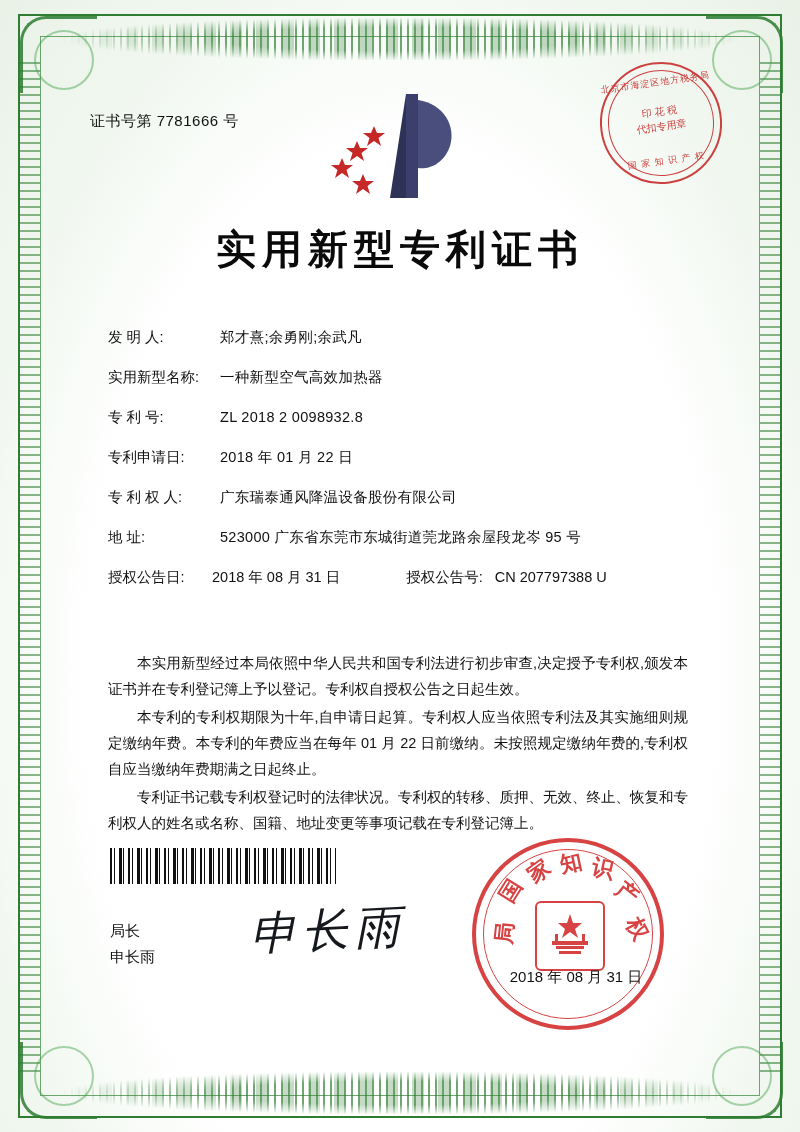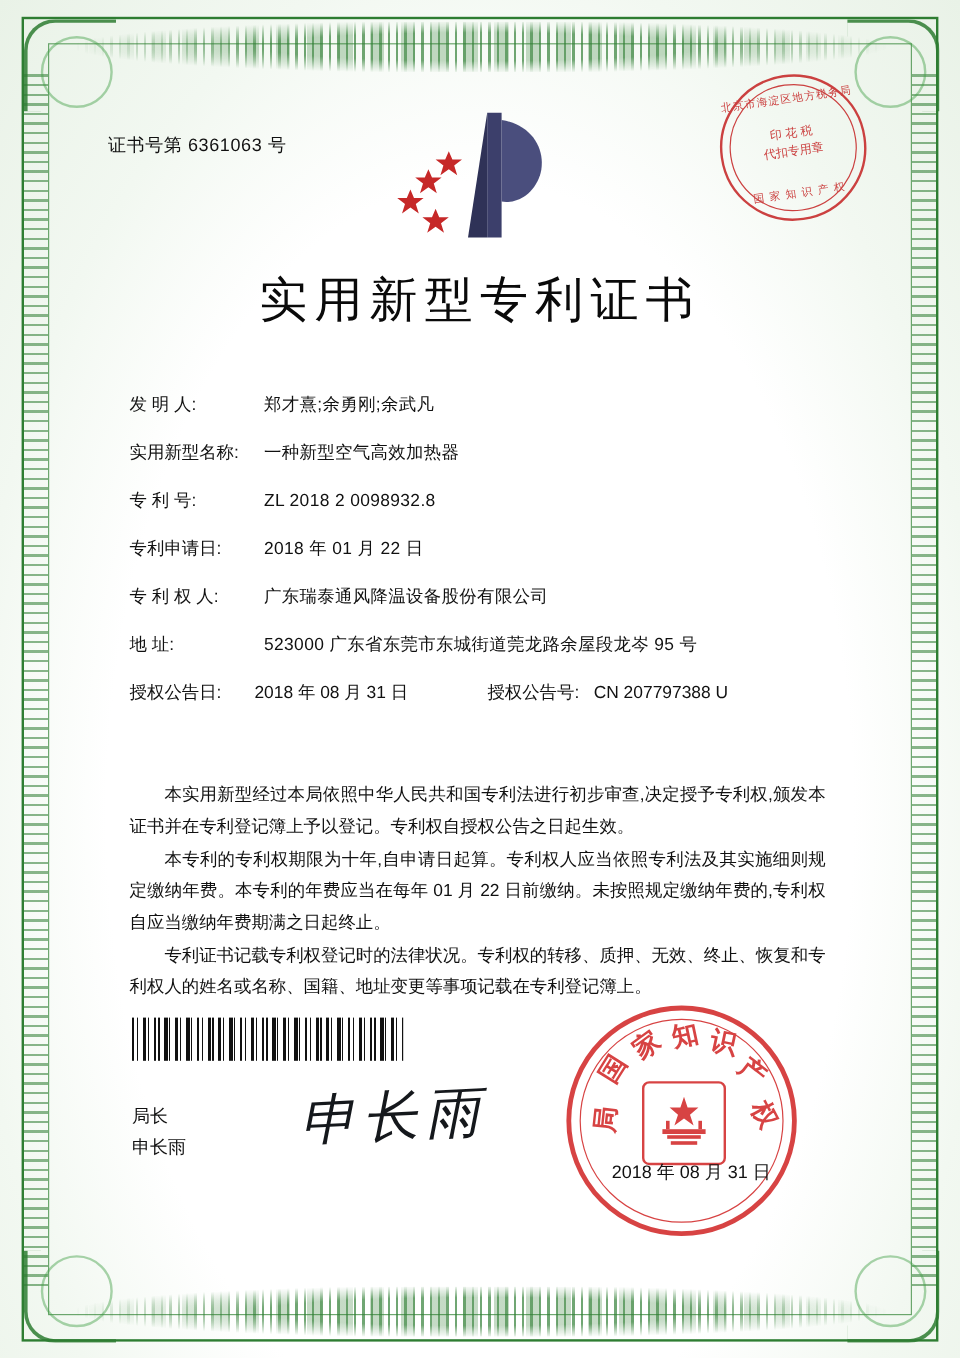--- a/index.html
+++ b/index.html
@@ -149,21 +149,21 @@
     border: 1px solid #c62828;
     border-radius: 50%;
   }
 
   .title {
     position: absolute;
     left: 0; right: 0; top: 222px;
     text-align: center;
     font-family: "DejaVu Sans", sans-serif;
     font-size: 40px;
-    font-weight: normal;
+    font-weight: bold;
     letter-spacing: 6px;
     color: #0a0a0a;
   }
 
   
   .fields {
     position: absolute;
     left: 108px; top: 328px;
     width: 580px;
     font-size: 14.5px;
@@ -304,21 +304,21 @@
   <div class="orn-right"></div>
   <div class="corner tl"></div>
   <div class="corner tr"></div>
   <div class="corner bl"></div>
   <div class="corner br"></div>
   <div class="corner-flourish cf1"></div>
   <div class="corner-flourish cf2"></div>
   <div class="corner-flourish cf3"></div>
   <div class="corner-flourish cf4"></div>
 
-  <div class="cert-no">证书号第 6361063 号</div>
+  <div class="cert-no">证书号第 7781666 号</div>
 
   <div class="logo">
     <svg width="130" height="118" viewBox="0 0 130 118" xmlns="http://www.w3.org/2000/svg">
 
       <g fill="#c62828">
         <polygon points="12,72 15,79 23,79 16.5,84 19,92 12,87 5,92 7.5,84 1,79 9,79"></polygon>
         <polygon points="27,55 30,62 38,62 31.5,67 34,75 27,70 20,75 22.5,67 16,62 24,62"></polygon>
         <polygon points="44,40 47,47 55,47 48.5,52 51,60 44,55 37,60 39.5,52 33,47 41,47"></polygon>
         <polygon points="33,88 36,95 44,95 37.5,100 40,108 33,103 26,108 28.5,100 22,95 30,95"></polygon>
       </g>

